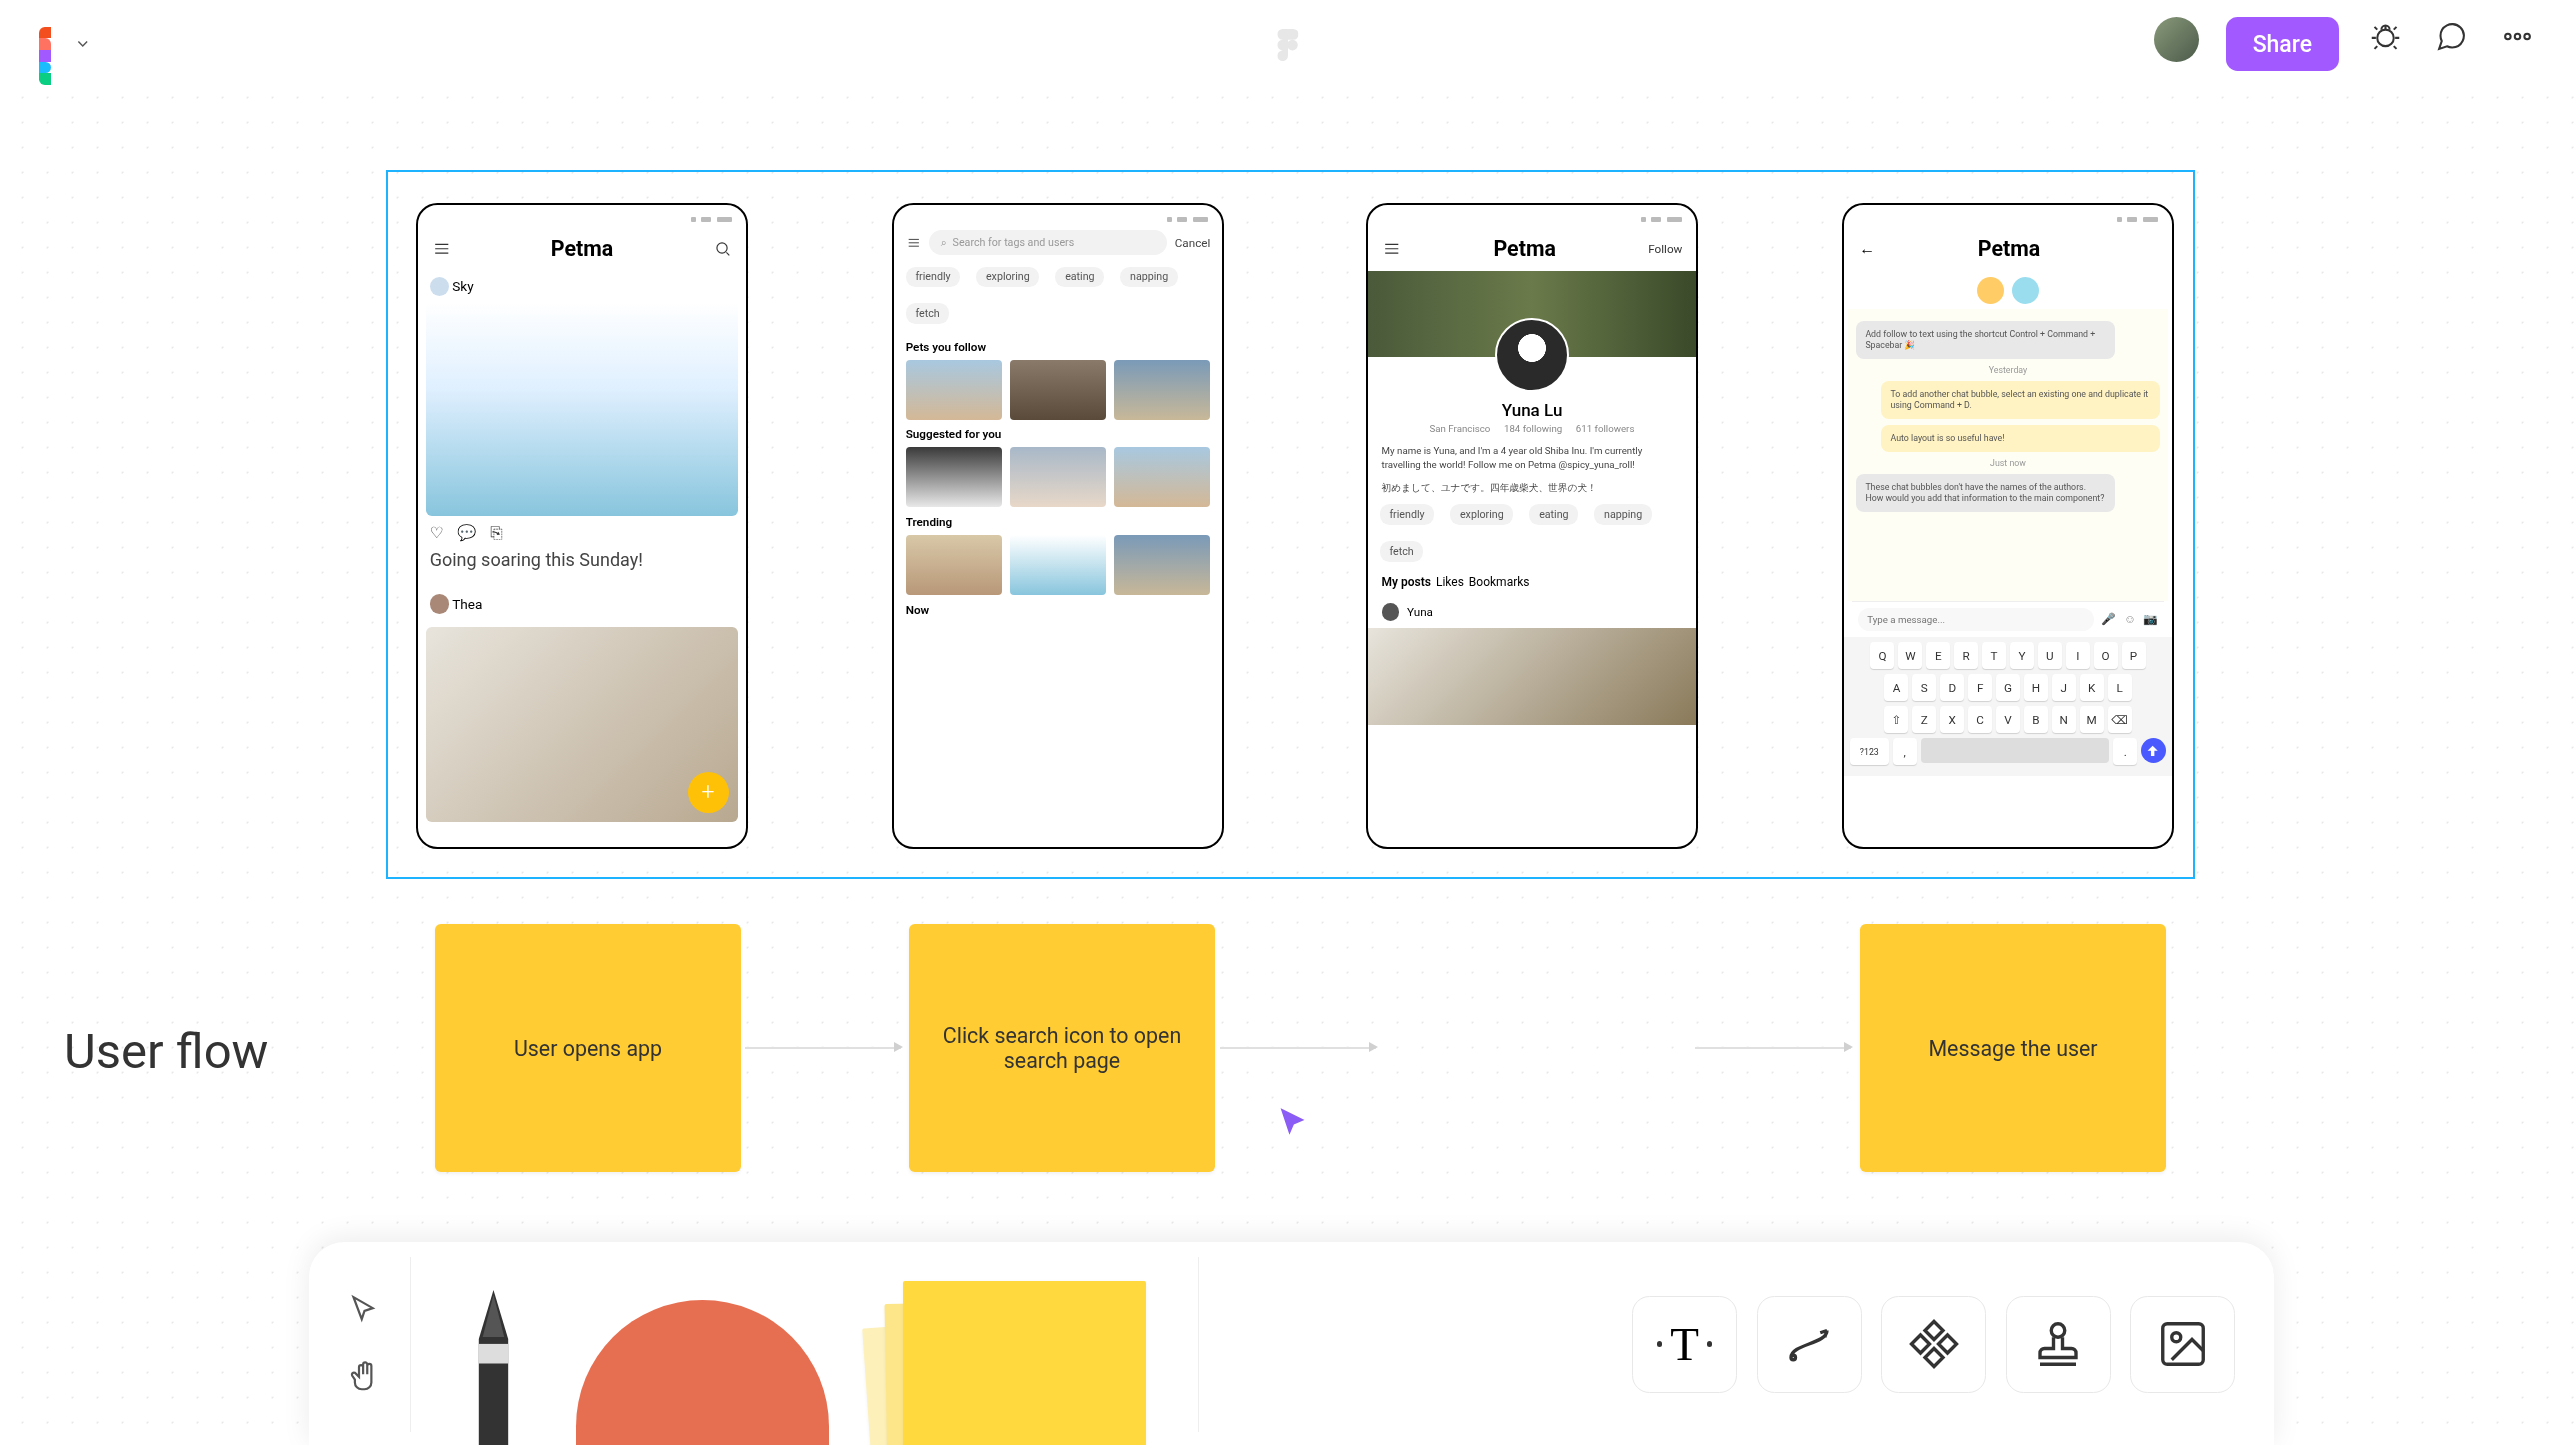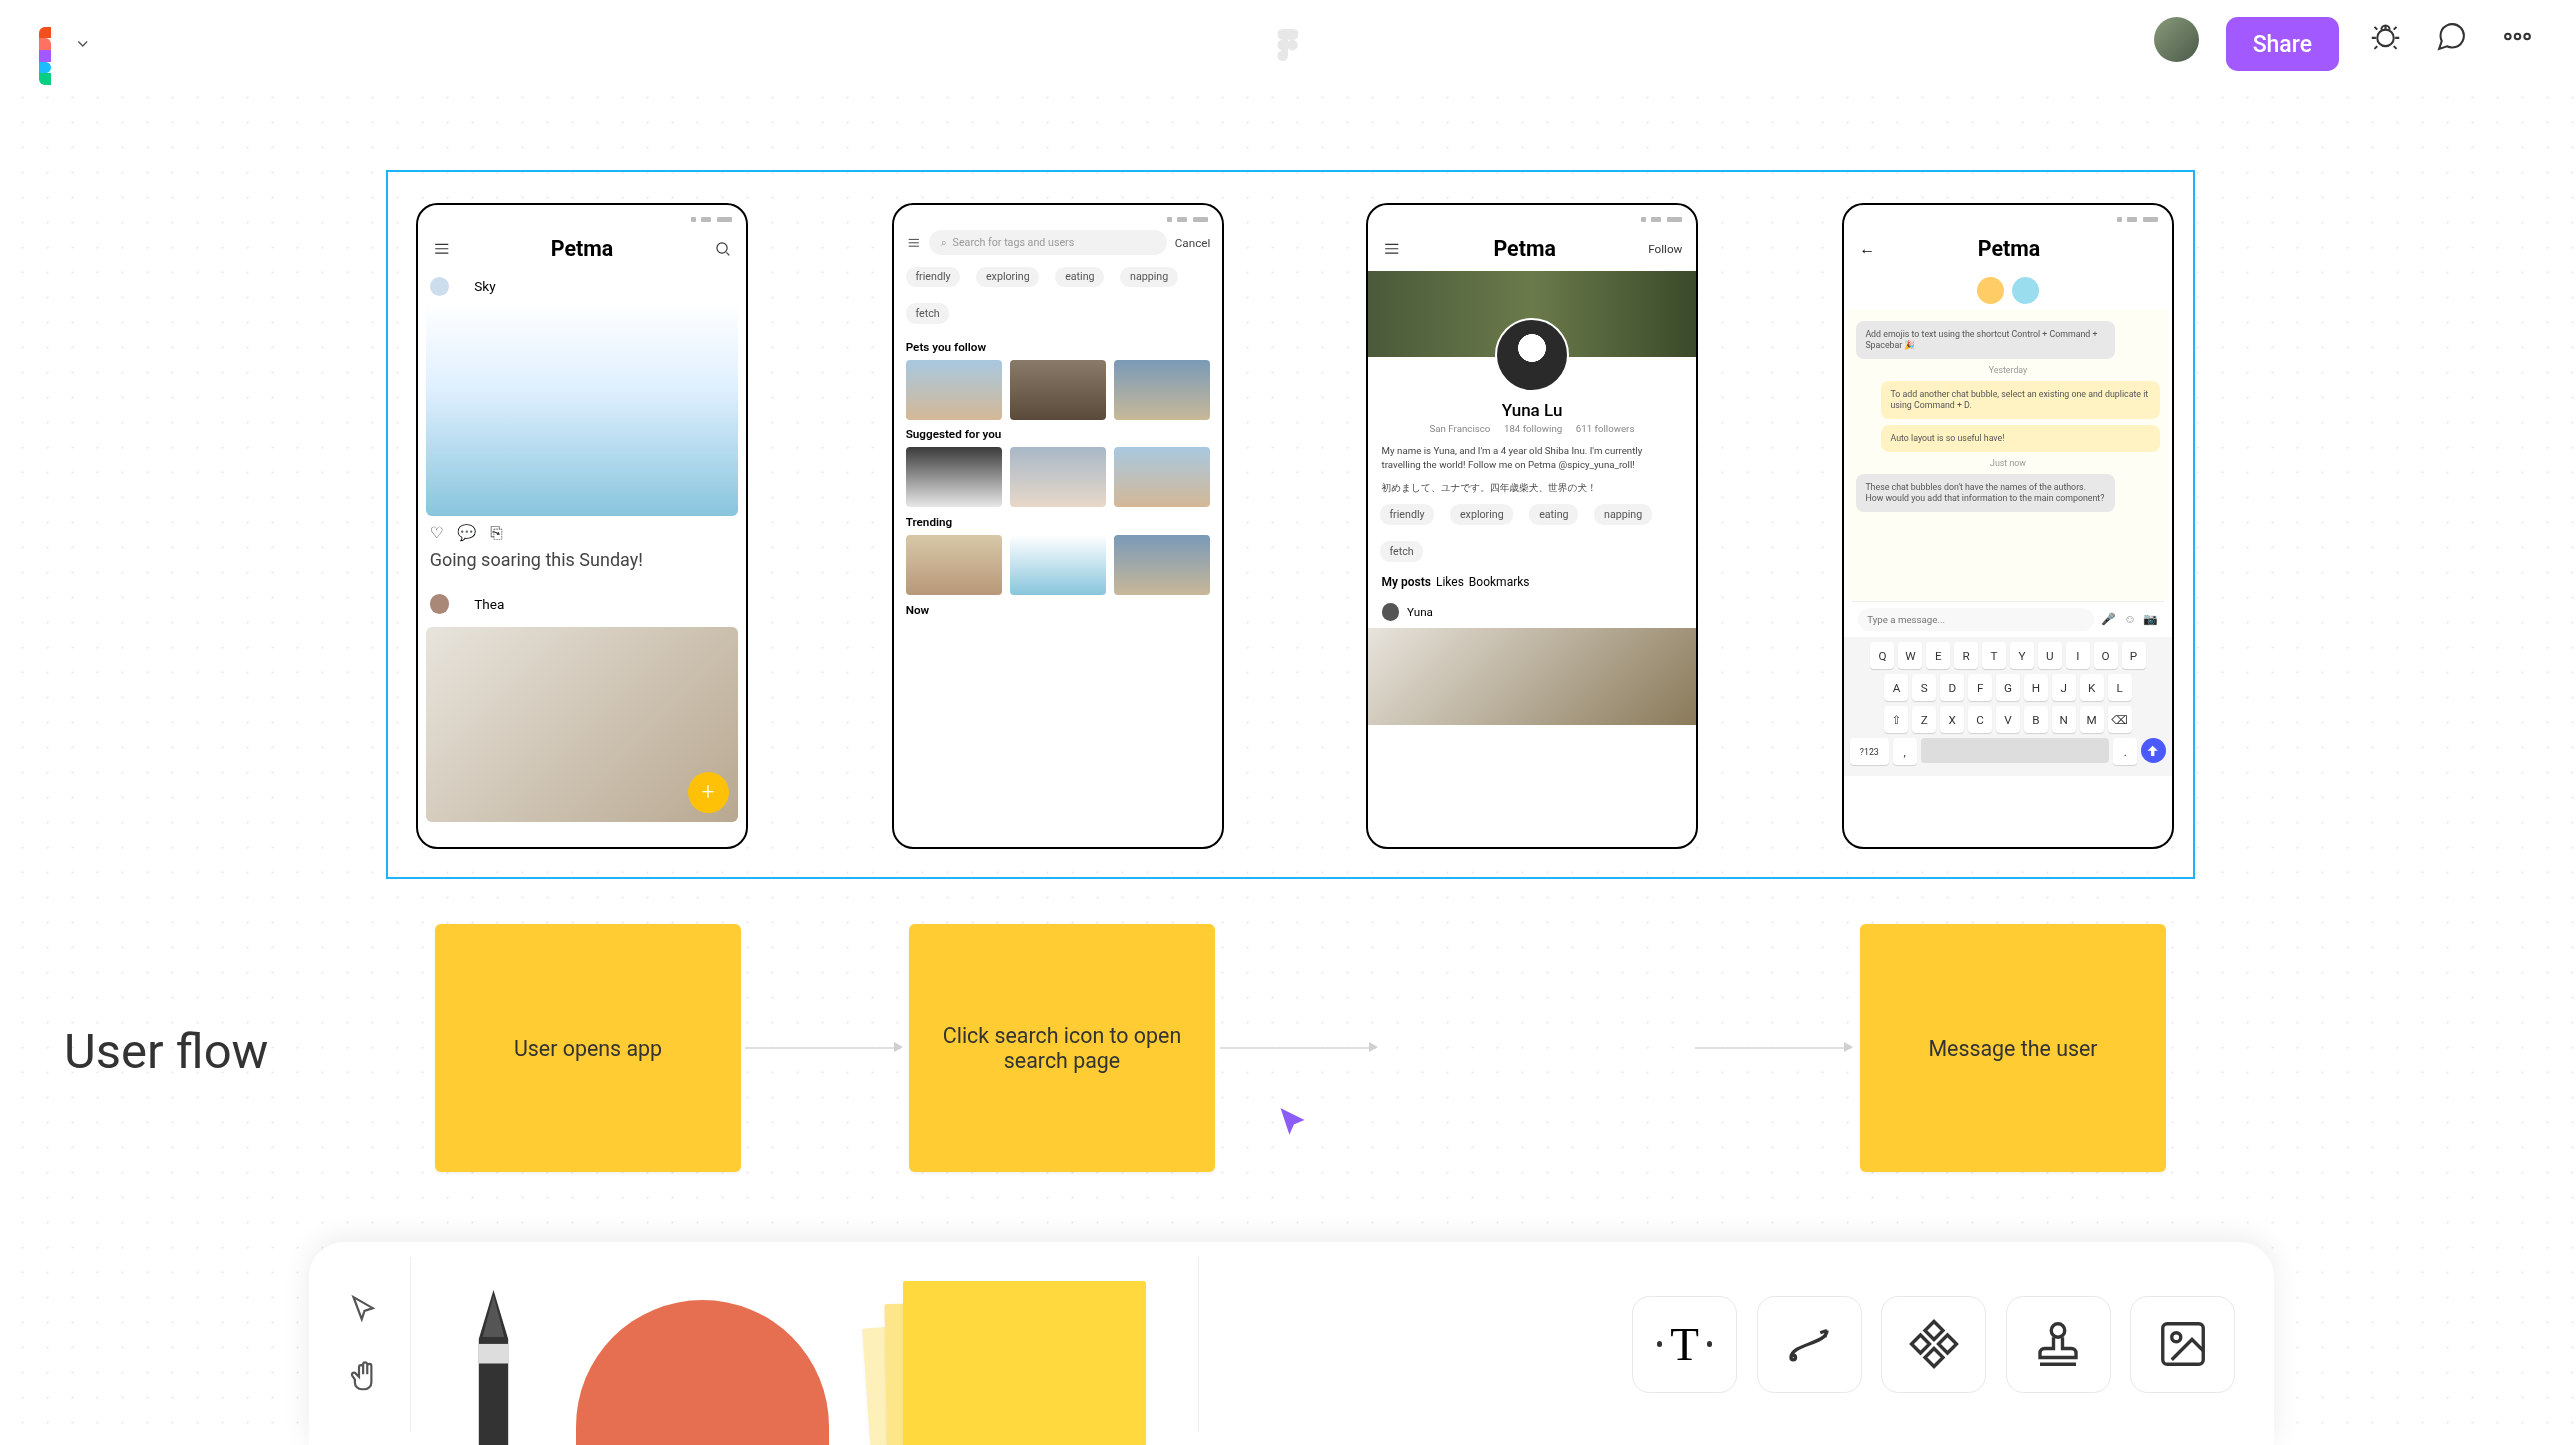--- a/index.html
+++ b/index.html
@@ -28,21 +28,21 @@
 .phone2{left:892px;top:203px}
 .phone3{left:1366px;top:203px}
 .phone4{left:1842px;top:203px}
 .statusbar{height:13.6px;display:flex;justify-content:flex-end;gap:5.8px;align-items:center;padding:0 5.8px}
 .statusbar span{display:block;width:15.6px;height:4.9px;background:#bbb;border-radius:1px}
 .statusbar span:nth-child(1){width:4.9px}
 .statusbar span:nth-child(2){width:9.7px}
 .p-header{display:flex;align-items:center;justify-content:space-between;padding:9.7px 5.8px}
 .p-title{font-weight:700;font-size:21.4px}
 .hamburger,.search-ico,.back-ico{width:19.5px;height:19.5px;display:flex;align-items:center;justify-content:center}
-.feed-user{display:flex;align-items:center;gap:25px;padding:5.8px 3.9px}
+.feed-user{display:flex;align-items:center;gap:3px;padding:5.8px 3.9px}
 .feed-user .uava{width:19.5px;height:19.5px;border-radius:50%;background:#cde}
 .feed-user span{font-size:13.6px}
 .feed-img{width:100%;height:214px;border-radius:5.8px;background:linear-gradient(180deg,#fff 0%,#e0f0ff 40%,#88c5dd 100%)}
 .feed-actions{display:flex;gap:13.6px;padding:7.8px 3.9px}
 .feed-actions span{font-size:15.6px;color:#333}
 .feed-caption{font-size:18px;padding:0 3.9px;color:#444}
 .feed2img{height:195px;background:linear-gradient(135deg,#e8e4dc,#b8a890);margin-top:7.8px;border-radius:5.8px;position:relative}
 .fab{position:absolute;right:9.7px;bottom:9.7px;width:41px;height:41px;border-radius:50%;background:#ffc107;display:flex;align-items:center;justify-content:center;color:#fff;font-size:23px;font-weight:300}
 
 
@@ -324,21 +324,21 @@
     <div class="p-header">
       <div class="back-ico">←</div>
       <div class="p-title">Petma</div>
       <div style="width:17.5px"></div>
     </div>
     <div class="chat-ava-row">
       <div class="chat-ava" style="background:#ffcc66"></div>
       <div class="chat-ava" style="background:#99ddee"></div>
     </div>
     <div class="chat-body">
-      <div class="bubble bub-l">Add emojis to text using the shortcut Control + Command + Spacebar 🎉</div>
+      <div class="bubble bub-l">Add follow to text using the shortcut Control + Command + Spacebar 🎉</div>
       <div class="time-label">Yesterday</div>
       <div class="bubble bub-r">To add another chat bubble, select an existing one and duplicate it using Command + D.</div>
       <div class="bubble bub-r">Auto layout is so useful have!</div>
       <div class="time-label">Just now</div>
       <div class="bubble bub-l">These chat bubbles don't have the names of the authors. How would you add that information to the main component?</div>
     </div>
     <div class="msg-input">
       <input placeholder="Type a message..." style="">
       <span>🎤</span>
       <span>☺</span>

